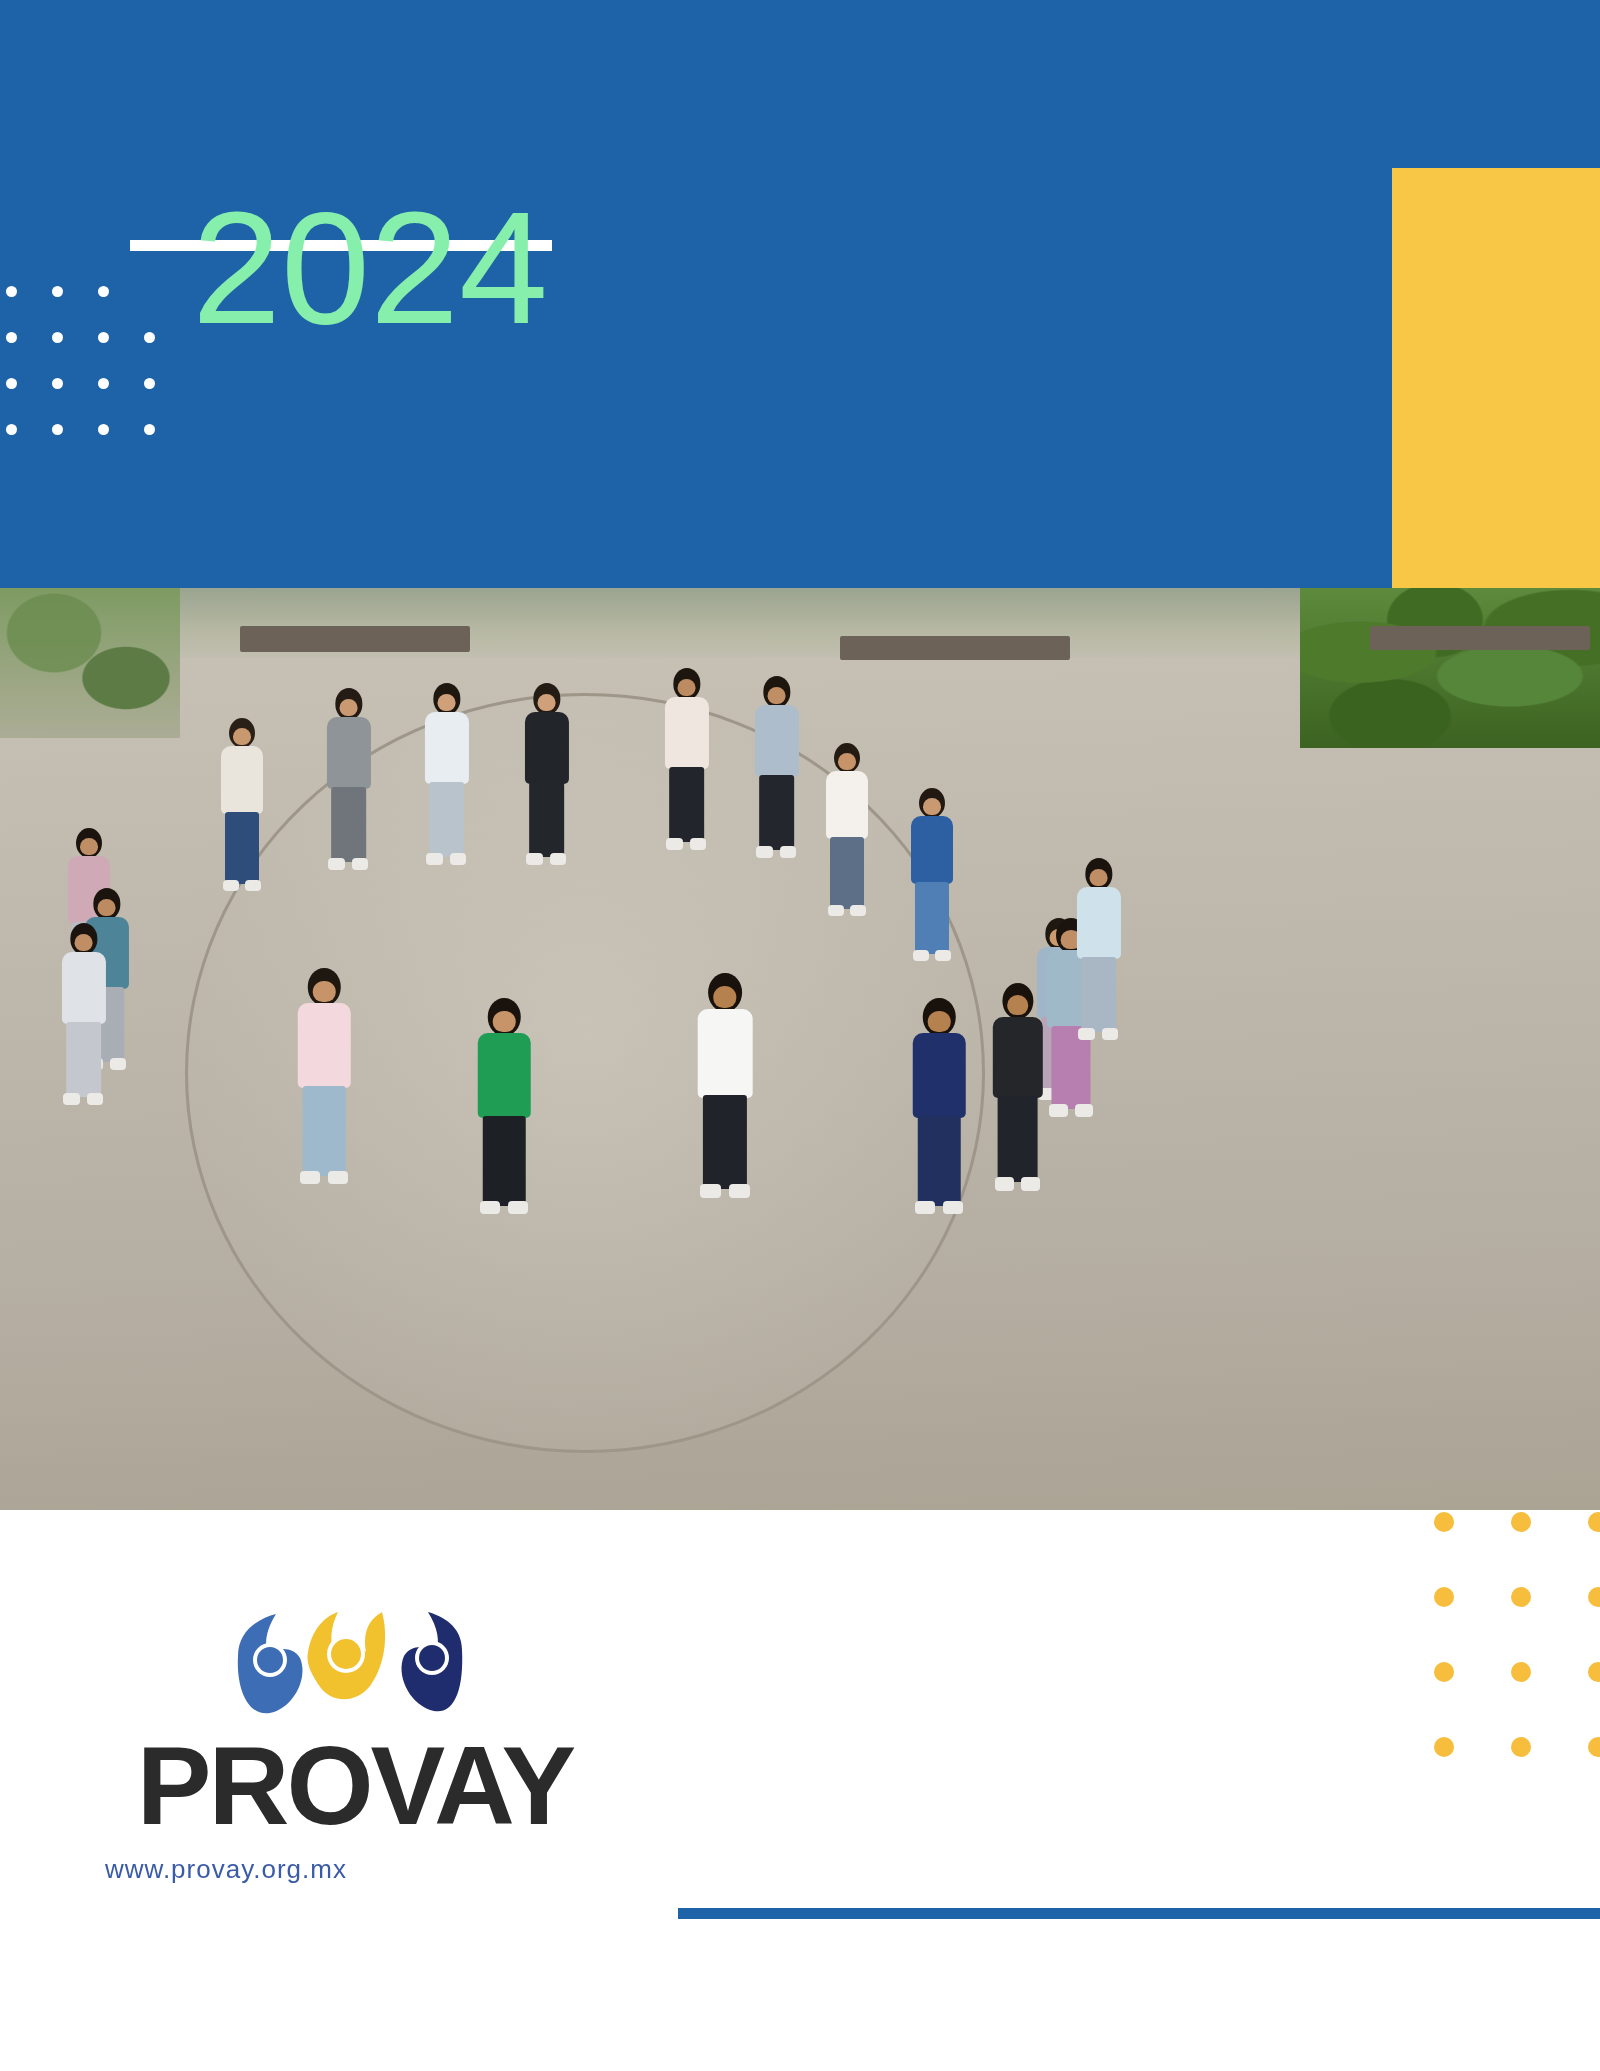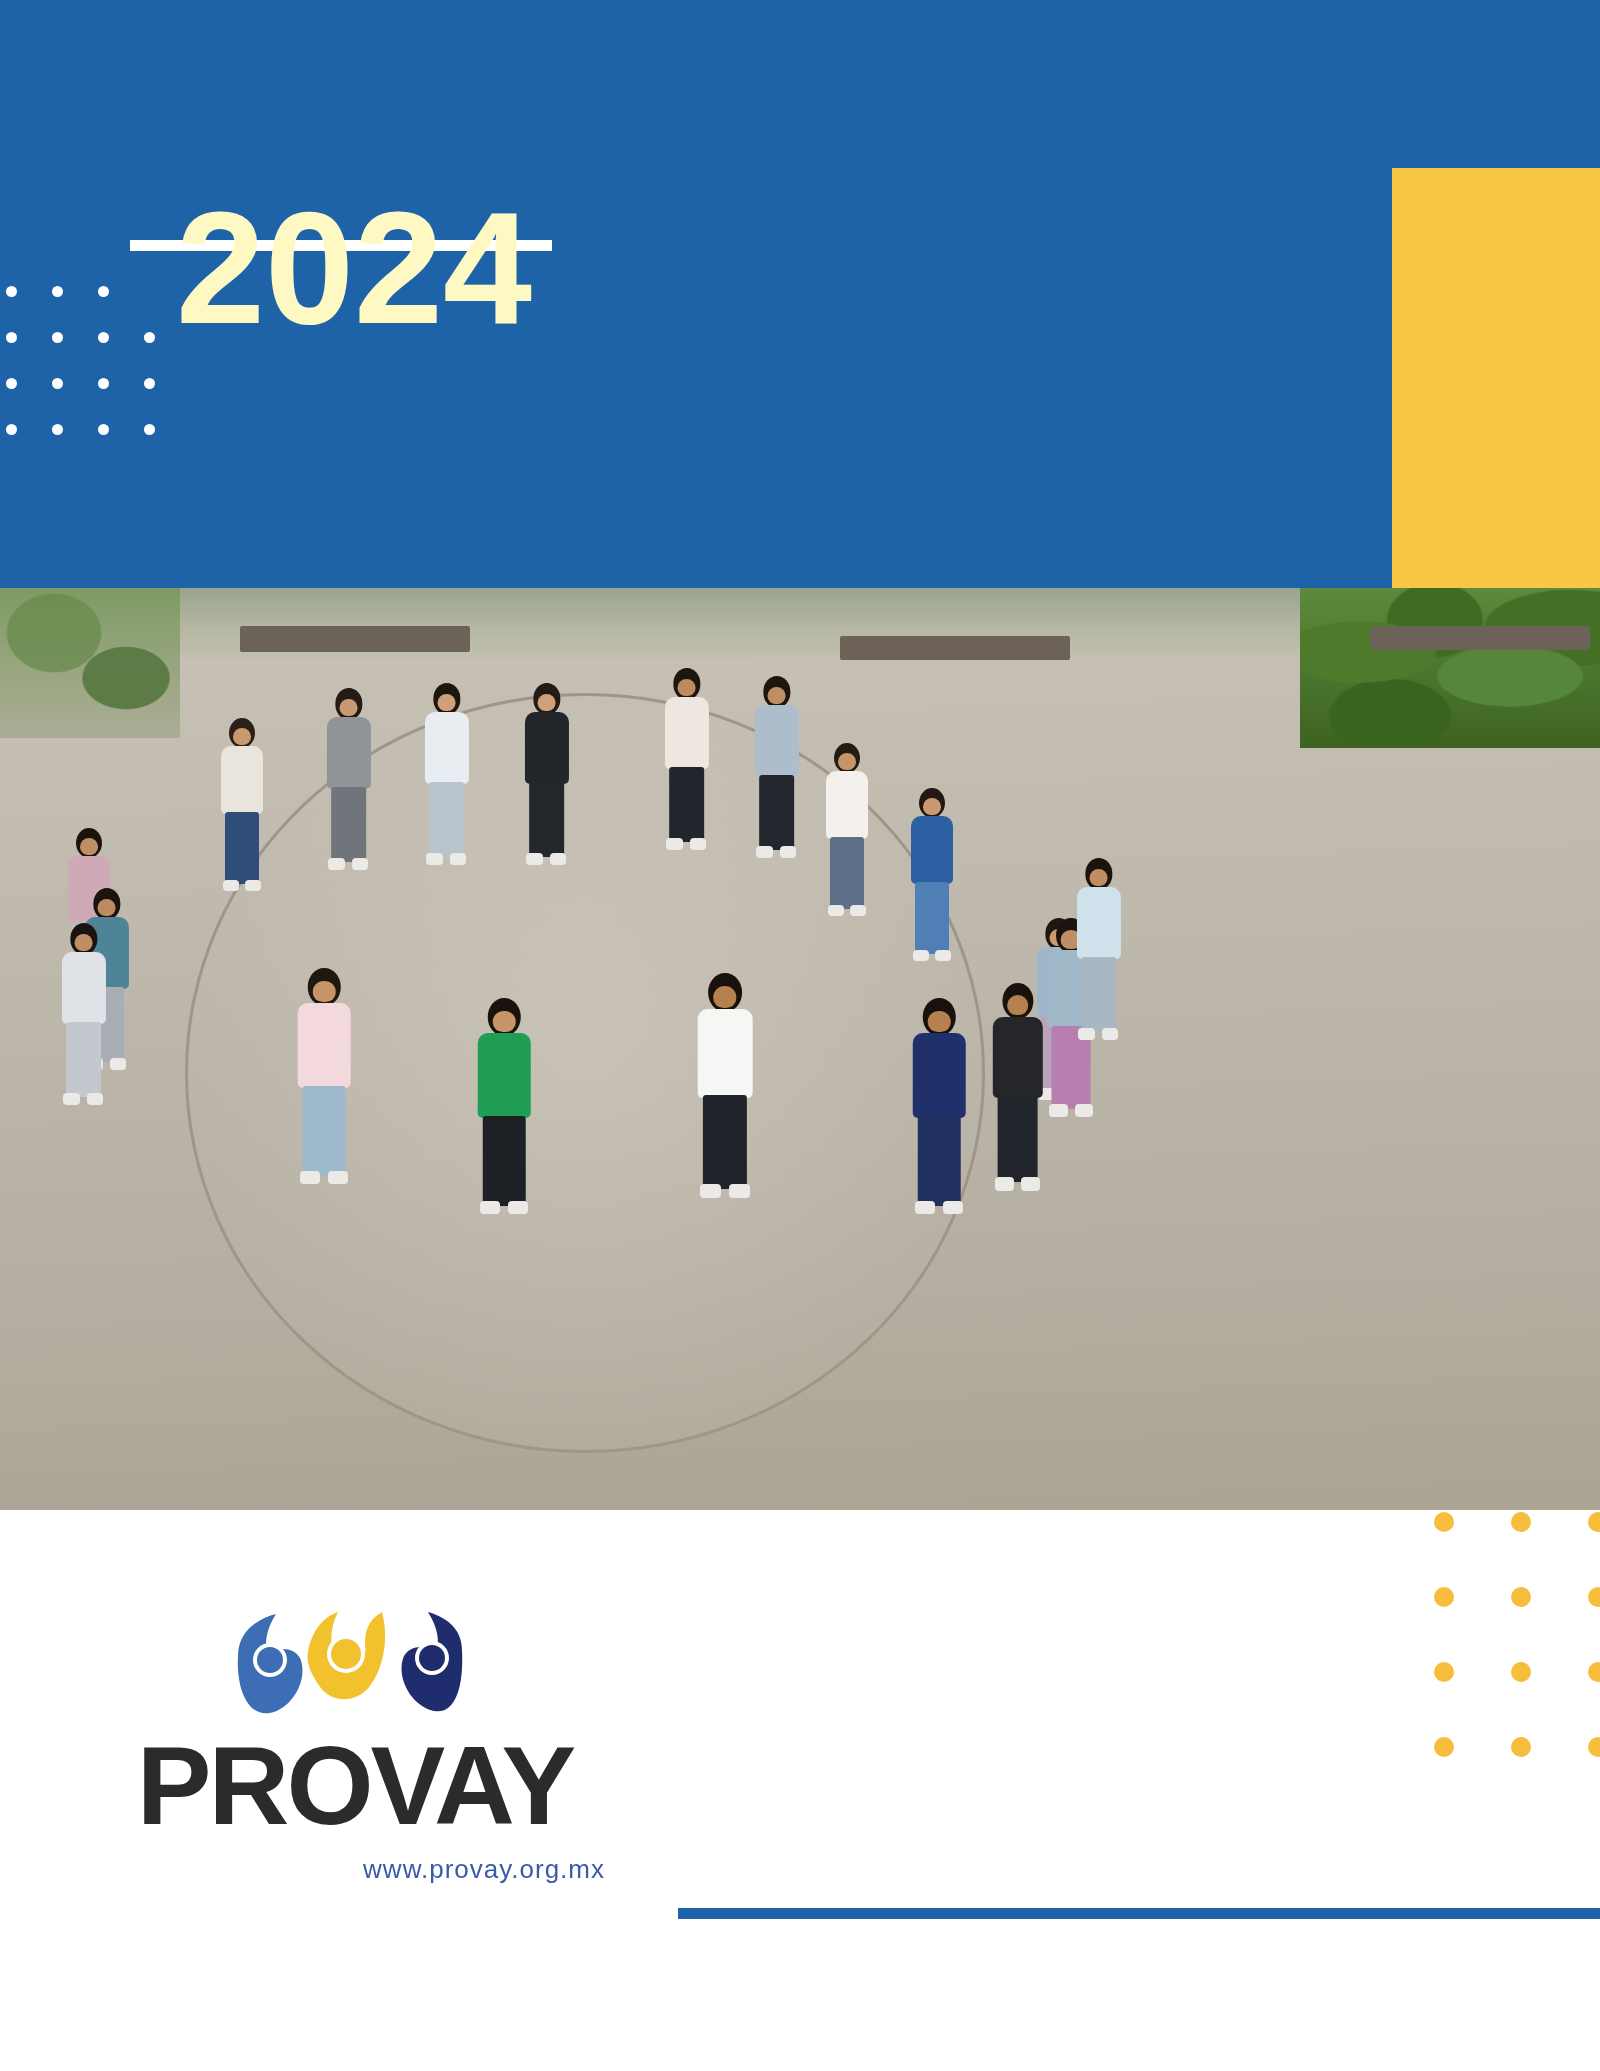--- a/index.html
+++ b/index.html
@@ -23,23 +23,23 @@
   .month {
     position:absolute; left:118px; top:110px;
     font-size:116px; font-weight:700; letter-spacing:2px;
     color:#FFFFFF; line-height:1; white-space:nowrap;
   }
   .month-rule {
     position:absolute; left:130px; top:240px;
     width:422px; height:11px; background:#FFFFFF;
   }
   .year {
-    position:absolute; left:176px; top:188px;
-    font-size:160px; font-weight:700; letter-spacing:0px;
-    color:#fef9c3; line-height:1; white-space:nowrap;
+    position:absolute; left:192px; top:188px;
+    font-size:160px; font-weight:400; letter-spacing:0px;
+    color:#86efac; line-height:1; white-space:nowrap;
   }
   
   .header-dots {
     position:absolute; left:0px; top:286px;
     width:176px; height:170px;
   }
   .header-dots .d {
     position:absolute; width:11px; height:11px;
     border-radius:50%; background:#FFFFFF;
   }
@@ -115,21 +115,21 @@
   .logo { position:absolute; left:105px; top:1600px; width:500px; height:320px; }
   .logo-figs { position:absolute; left:125px; top:12px; width:240px; height:120px; }
   .logo-wordmark {
     position:absolute; left:0px; top:130px; width:500px;
     text-align:center; font-size:112px; font-weight:700;
     letter-spacing:-3px; line-height:1; color:#2B2B2B;
   }
   .logo-wordmark .vay { color:#2B2B2B; }
   .logo-url {
     position:absolute; left:0px; top:254px; width:500px;
-    text-align:right; font-size:26px; letter-spacing:1px;
+    text-align:left; font-size:26px; letter-spacing:1px;
     color:#3A5BA8;
   }
 
   
   .headline {
     position:absolute; left:676px; top:1592px; width:924px;
     font-size:118px; font-weight:700; line-height:.94;
     letter-spacing:-1px; color:#2B2B2B;
   }
   .headline .l2 { display:block; }

